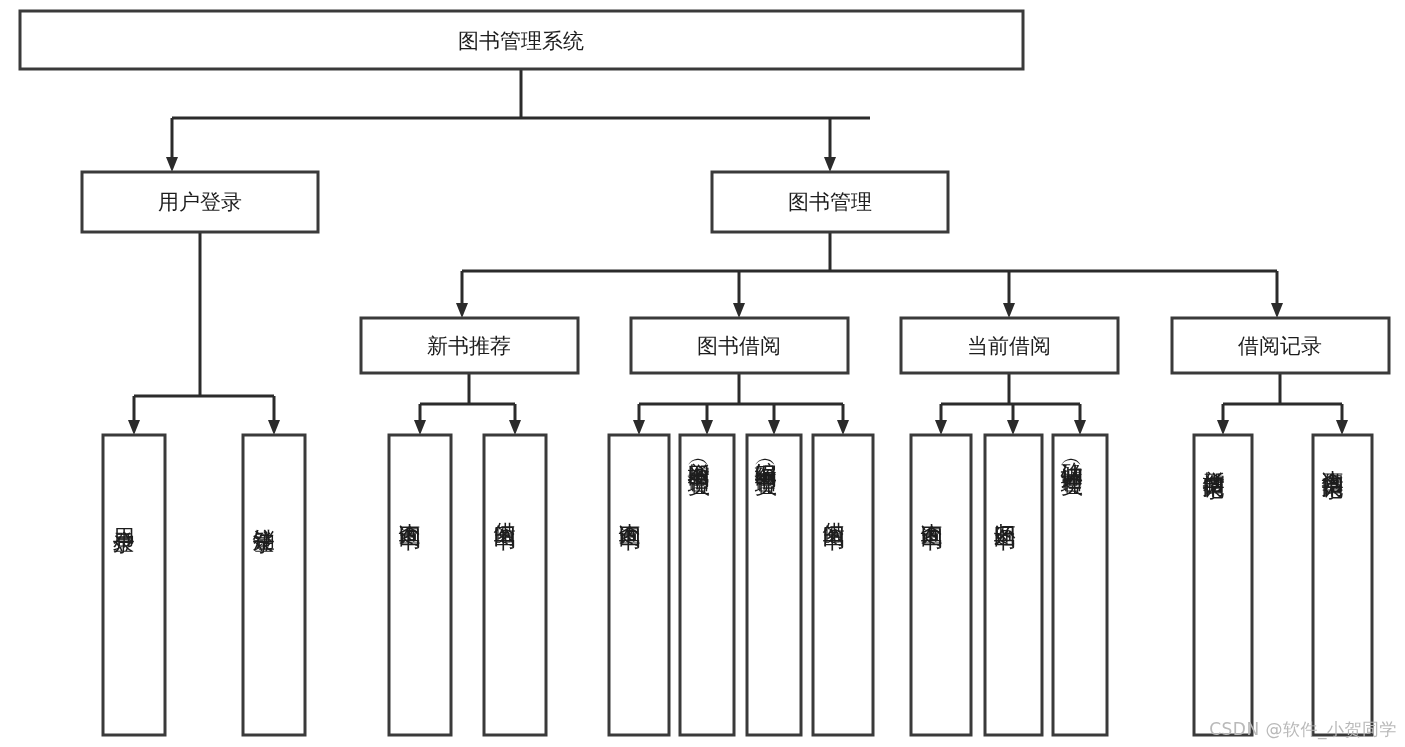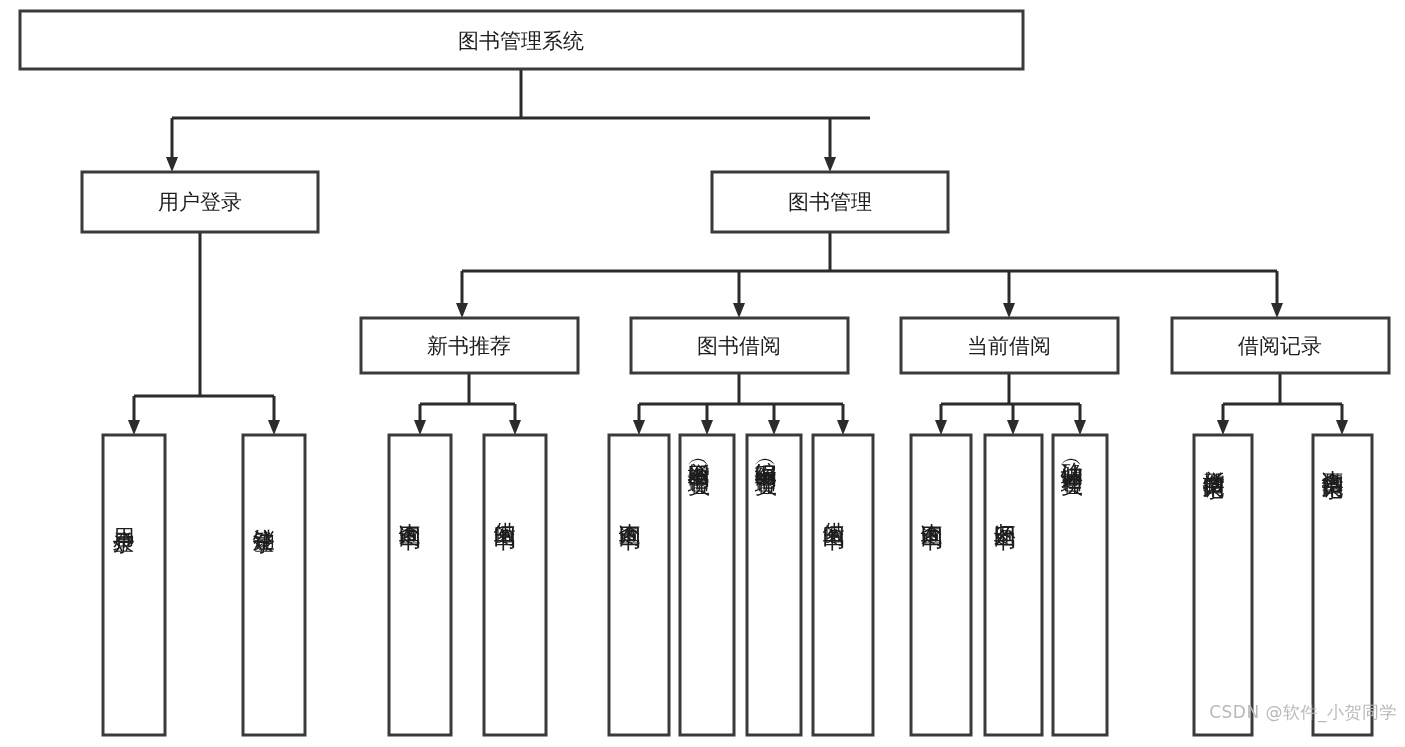--- a/index.html
+++ b/index.html
@@ -59,21 +59,21 @@
     line-height: 1.08;
     color: #1d1d1d;
     letter-spacing: 2px;
     white-space: nowrap;
     pointer-events: none;
     user-select: none;
   }
   .watermark {
     position: absolute;
     right: 8px;
-    bottom: 23px;
+    bottom: 6px;
     font-family: "DejaVu Sans", "Liberation Sans", sans-serif;
     font-size: 17px;
     color: #b9b9b9;
     letter-spacing: 0.5px;
     white-space: nowrap;
   }
 </style>
 </head>
 <body>
 

